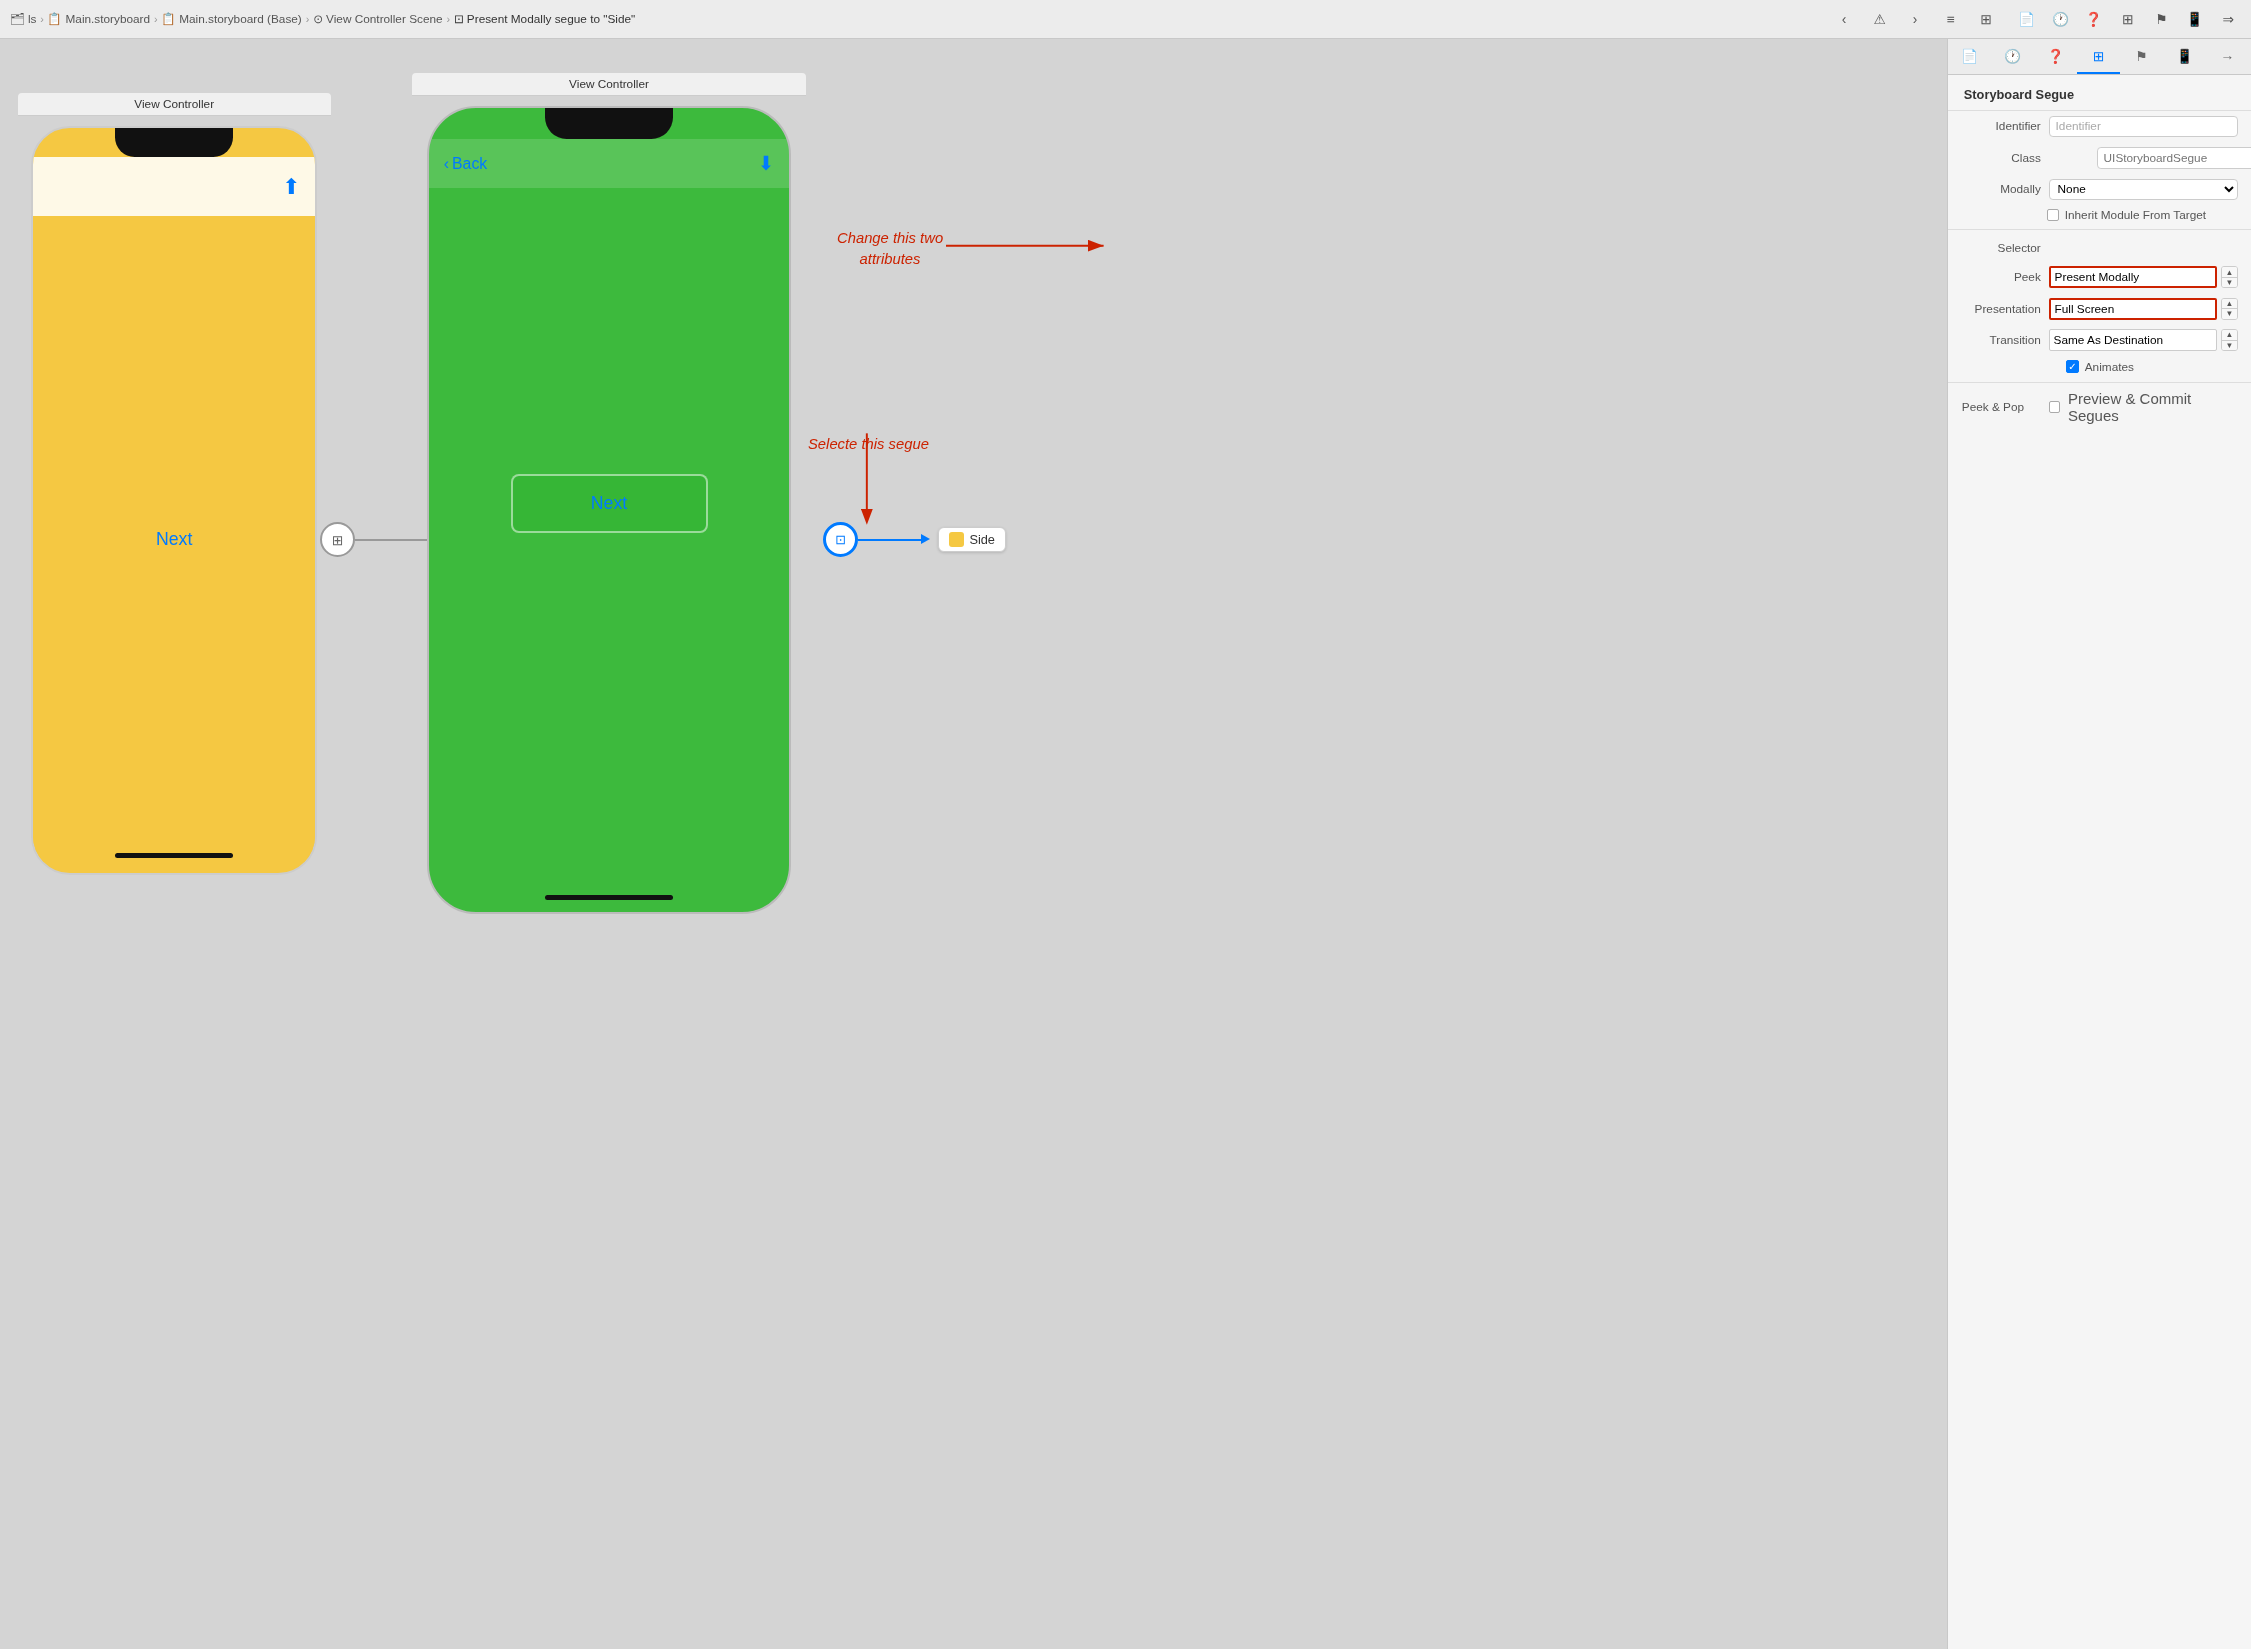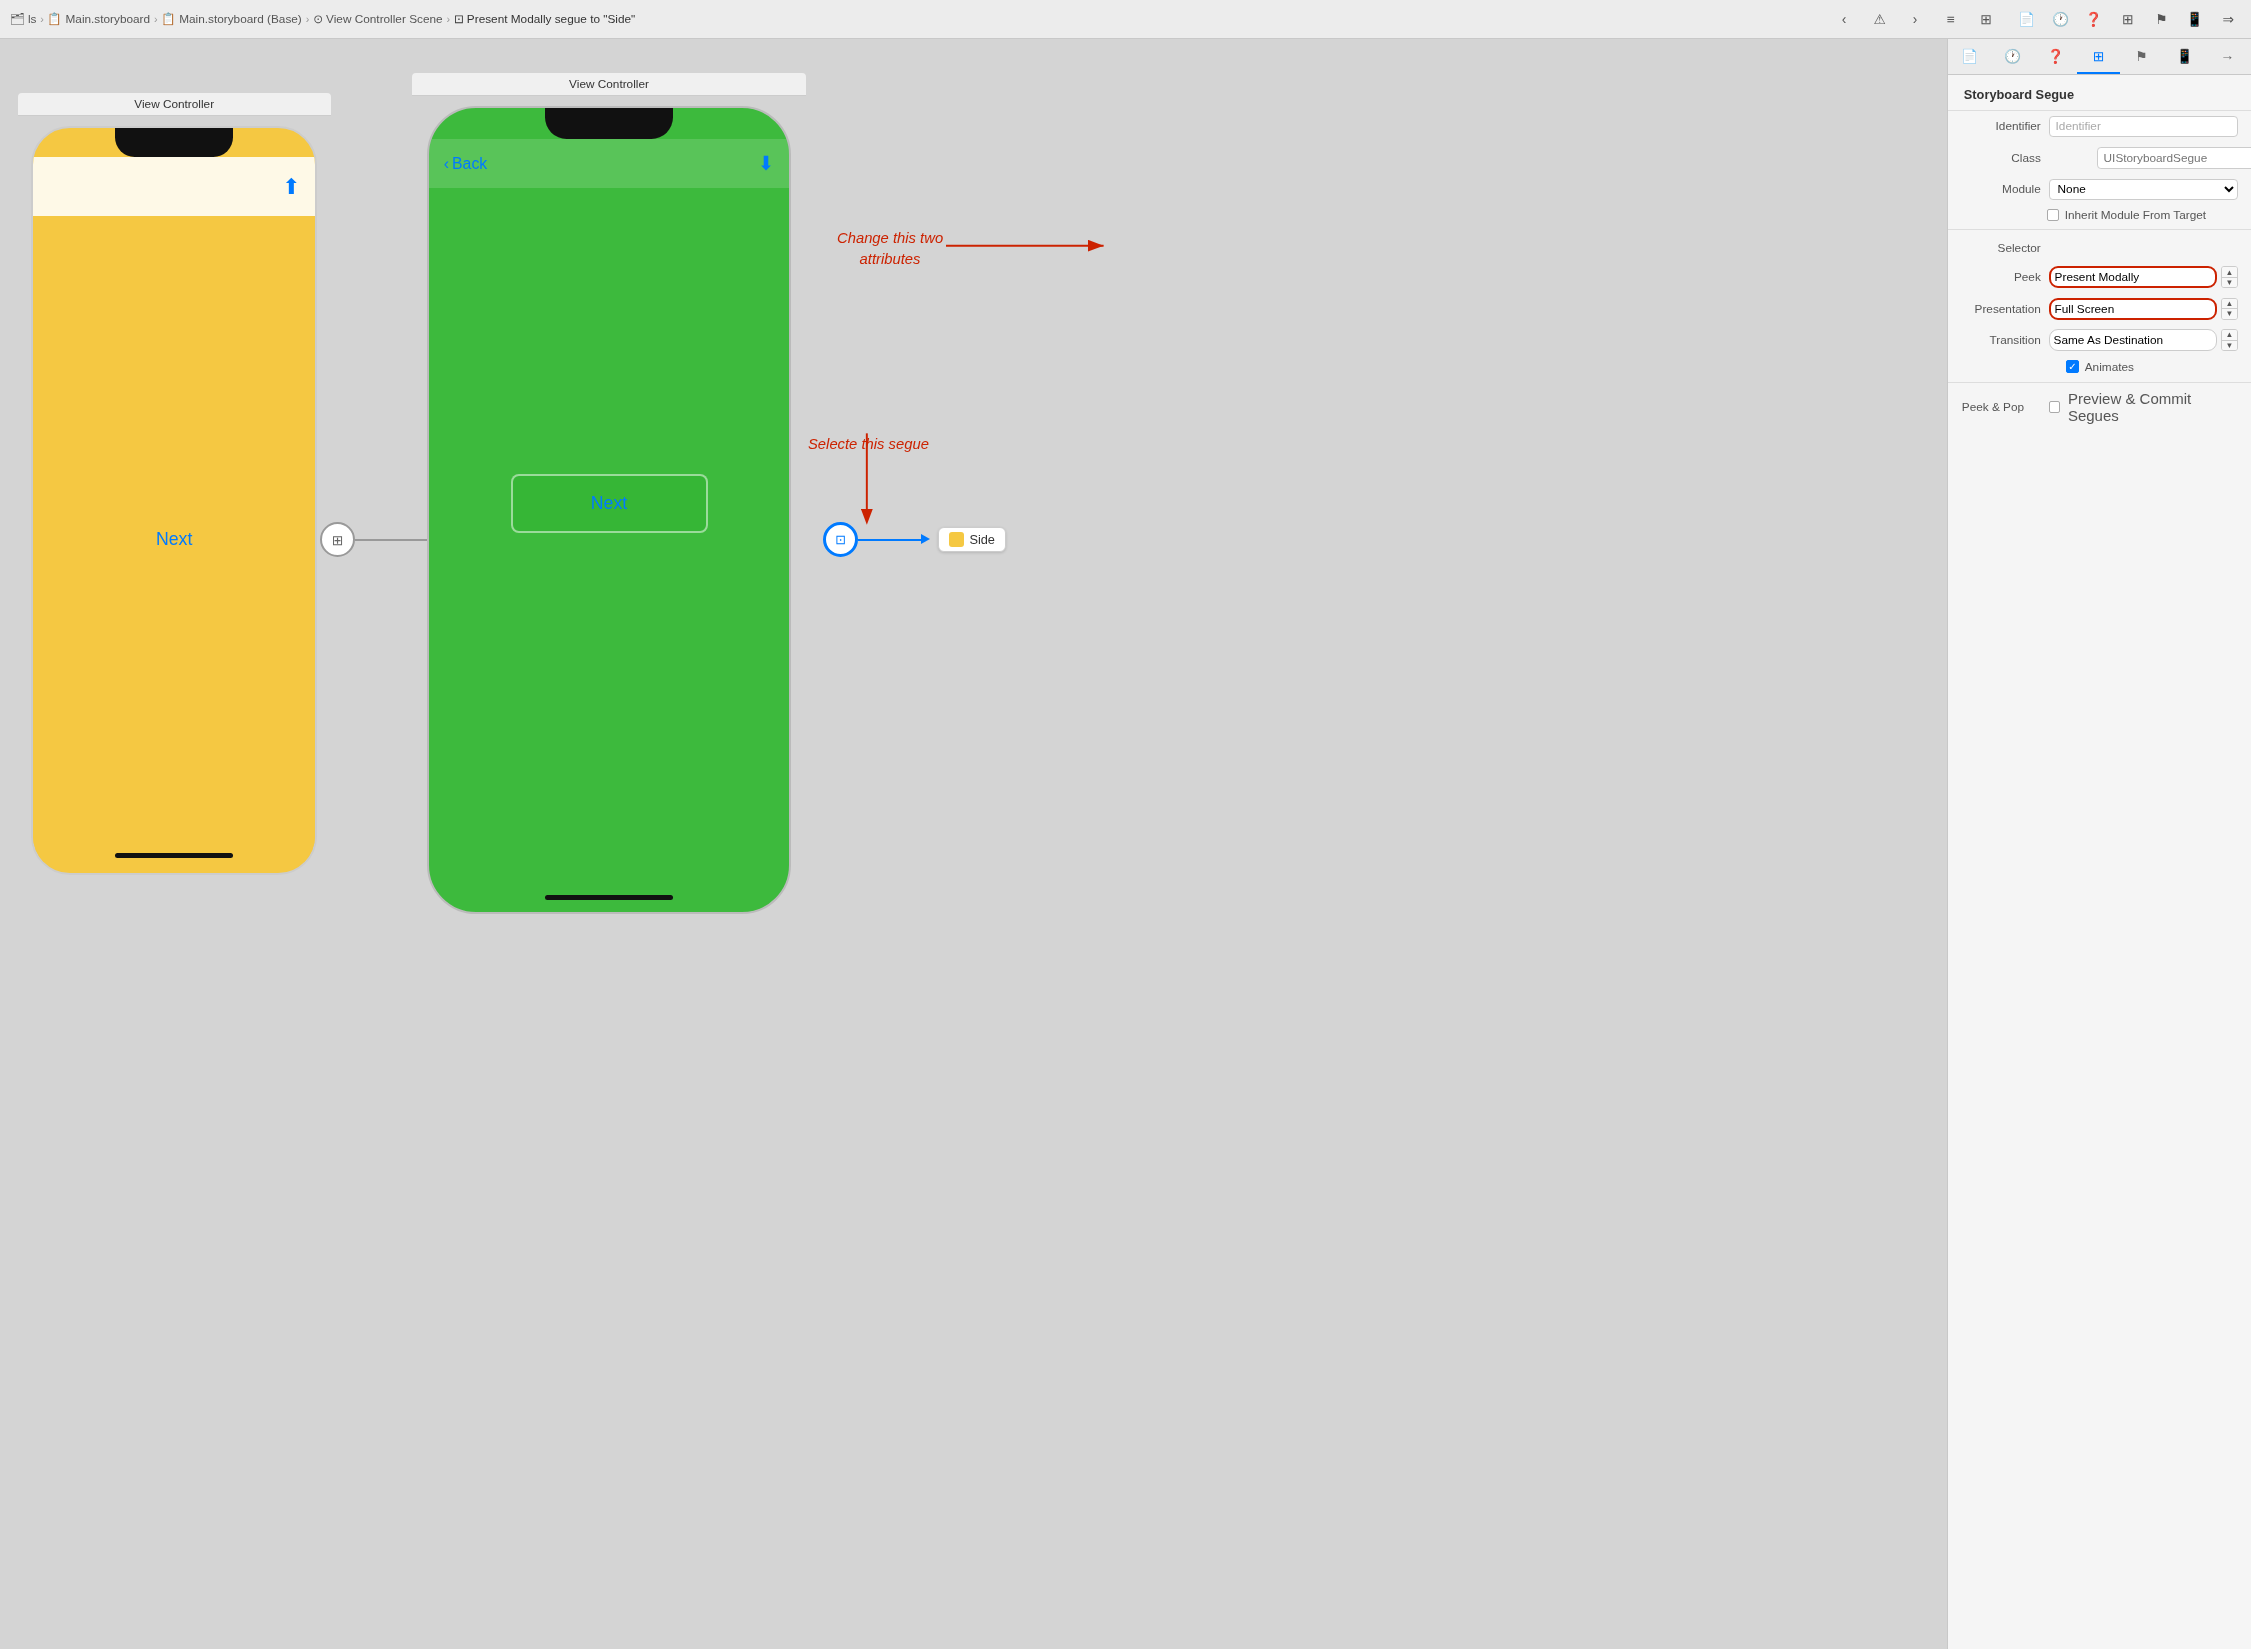--- a/index.html
+++ b/index.html
@@ -340,21 +340,21 @@
     .panel-select-row {
       display: flex;
       align-items: center;
       flex: 1;
       gap: 3.9px;
     }
     .panel-select {
       flex: 1;
       height: 21.7px;
       border: 1px solid #ccc;
-      border-radius: 9px;
+      border-radius: 2px;
       padding: 0 3.9px;
       font-size: 11.8px;
       background: white;
       appearance: none;
       -webkit-appearance: none;
     }
     .panel-select-highlighted {
       border: 2px solid #cc2200 !important;
       background: white;
     }
@@ -667,21 +667,21 @@
       <span class="panel-label">Class</span>
       <div class="class-row">
         <input class="class-input" type="text" value="" style="border-radius: 3.9px 0px 0px 3.9px;" placeholder="UIStoryboardSegue">
         <div class="class-btn">↻</div>
         <div class="class-btn class-btn-right">ℹ</div>
 
       </div>
     </div>
 
     <div class="panel-row">
-      <span class="panel-label">Module</span>
+      <span class="panel-label">Modally</span>
       <div class="module-row">
         <select class="module-select">
           <option>None</option>
         </select>
       </div>
     </div>
 
     <div class="inherit-row">
       <div class="inherit-checkbox"></div>
       <span class="inherit-label">Inherit Module From Target</span>

